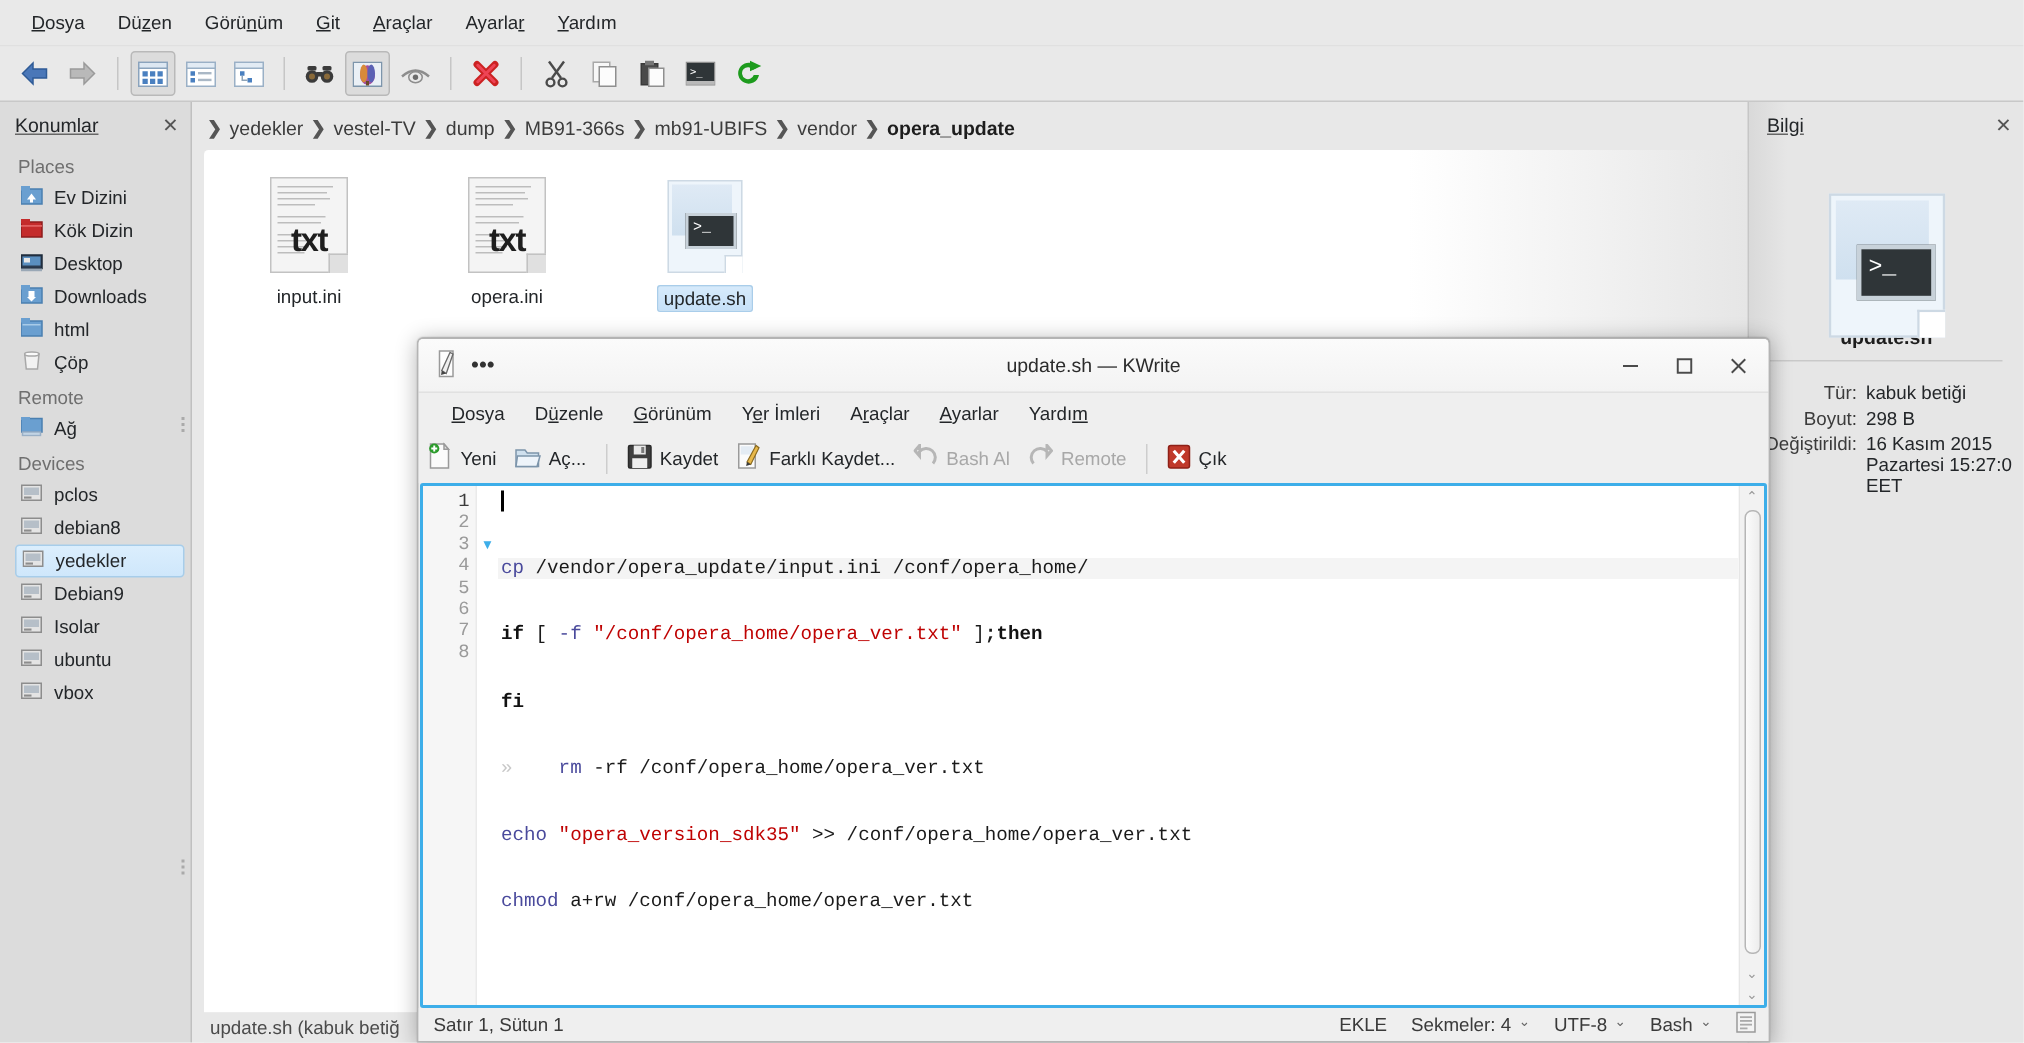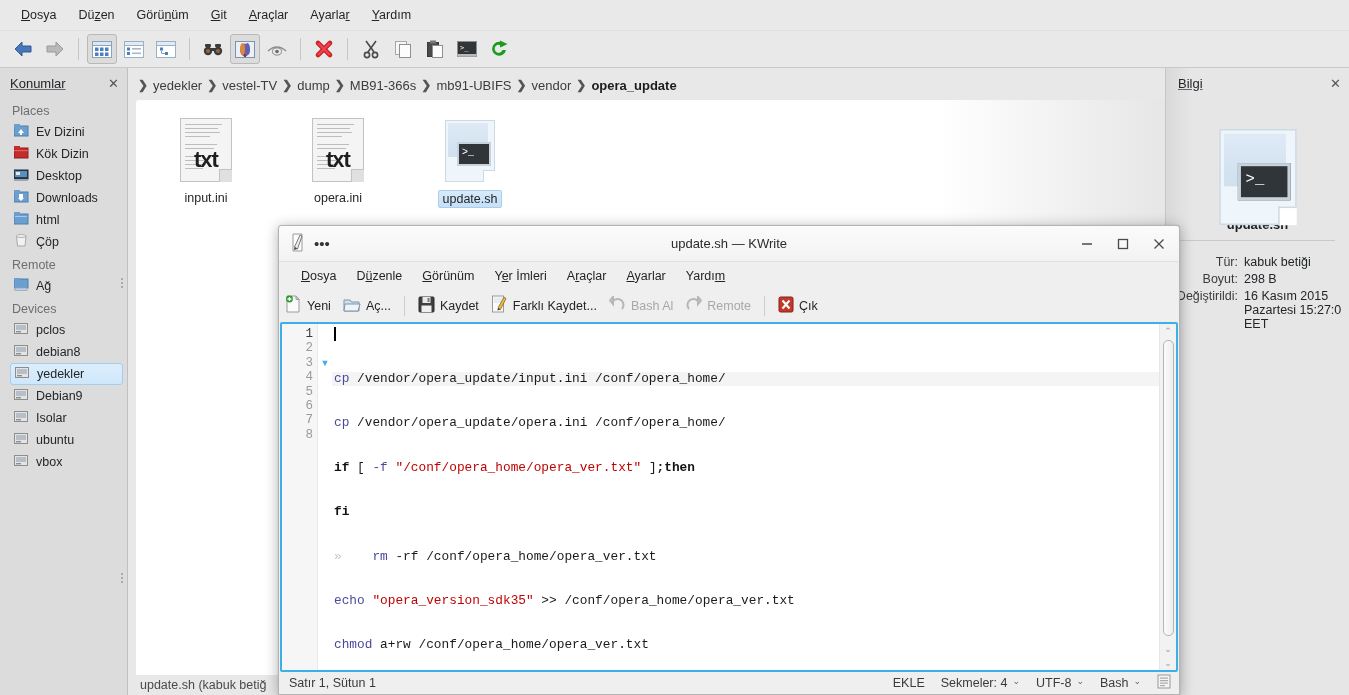--- a/index.html
+++ b/index.html
@@ -779,21 +779,20 @@
       <div class="foldmark">▼</div>
       <div class="foldmark"></div>
       <div class="foldmark"></div>
       <div class="foldmark"></div>
       <div class="foldmark"></div>
       <div class="foldmark"></div>
     </div>
     <div class="code">
       <div class="cursor-caret"></div>
       <div class="cl cur"><span class="k-cmd">cp</span><span class="k-plain"> /vendor/opera_update/input.ini /conf/opera_home/</span></div>
-      <div class="cl"><span class="k-cmd">cp</span><span class="k-plain"> /vendor/opera_update/opera.ini /conf/opera_home/</span></div>
       <div class="cl"><span class="k-kw">if</span><span class="k-plain"> [ </span><span class="k-cmd">-f</span><span class="k-plain"> </span><span class="k-str">"/conf/opera_home/opera_ver.txt"</span><span class="k-plain"> ]</span><span class="k-op">;</span><span class="k-kw">then</span></div>
       <div class="cl"><span class="k-kw">fi</span></div>
       <div class="cl"><span class="tabmark">»</span><span class="k-plain">    </span><span class="k-cmd">rm</span><span class="k-plain"> -rf /conf/opera_home/opera_ver.txt</span></div>
       <div class="cl"><span class="k-cmd">echo</span><span class="k-plain"> </span><span class="k-str">"opera_version_sdk35"</span><span class="k-plain"> &gt;&gt; /conf/opera_home/opera_ver.txt</span></div>
       <div class="cl"><span class="k-cmd">chmod</span><span class="k-plain"> a+rw /conf/opera_home/opera_ver.txt</span></div>
       
     </div>
     <div class="vscroll">
       <div class="vs-up">⌃</div>
       <div class="vs-track">

